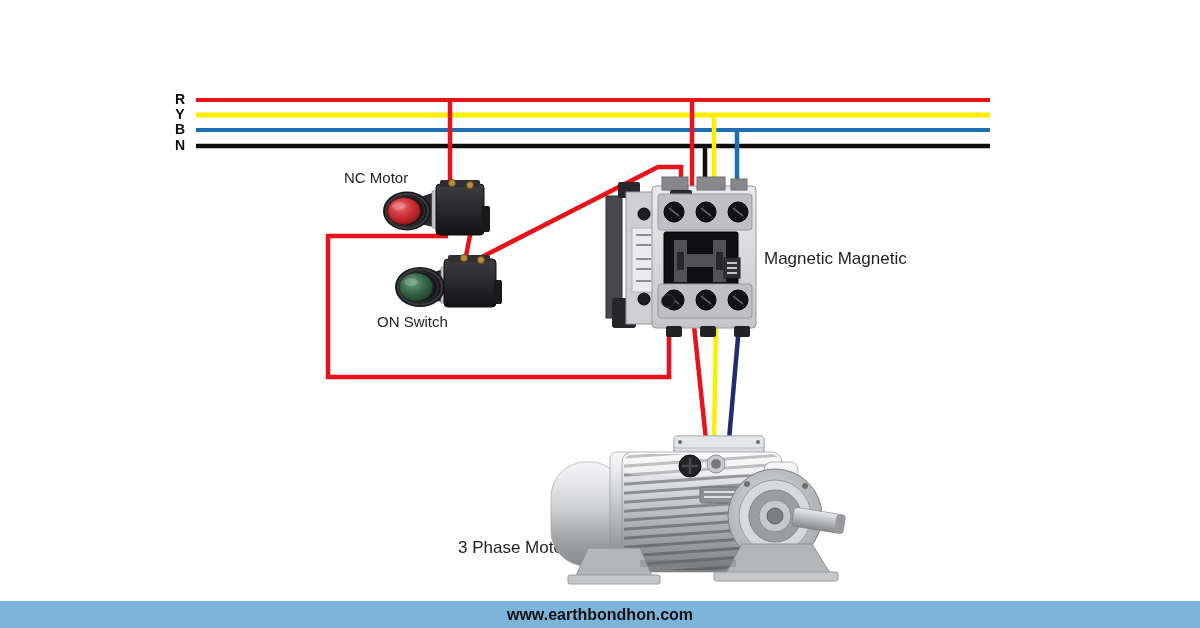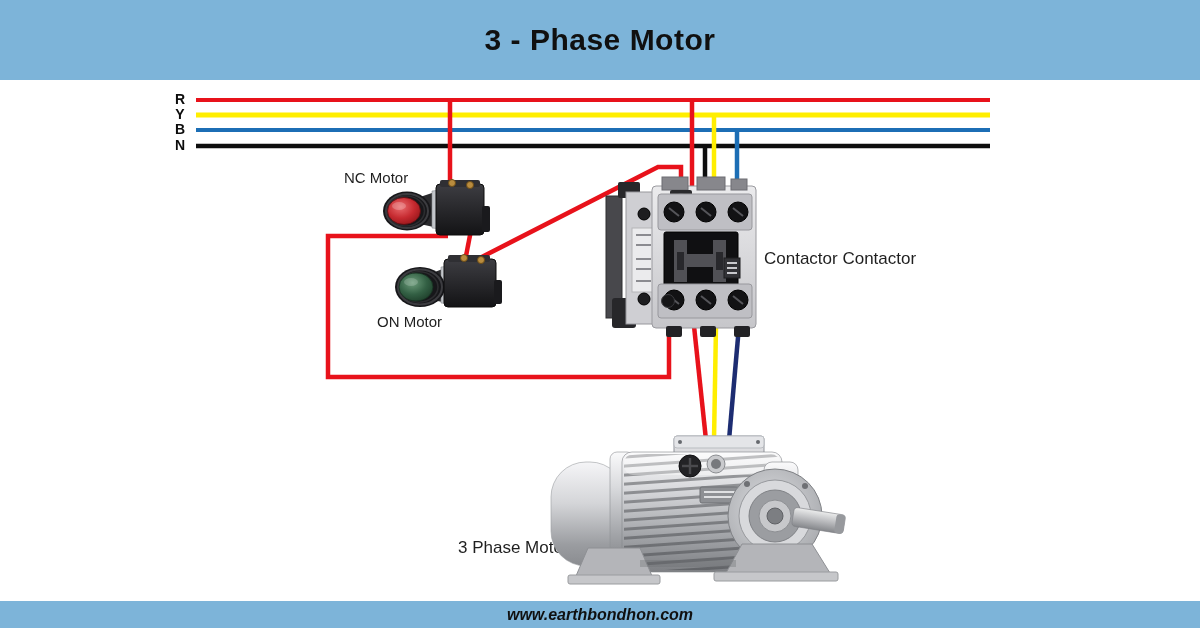--- a/index.html
+++ b/index.html
@@ -2,52 +2,49 @@
 <html><head>
 <meta charset="utf-8">
 <style>
   html,body{margin:0;padding:0;background:#fff;}
   .stage{
     position:relative;width:1200px;height:628px;overflow:hidden;
     background:#ffffff;font-family:"Liberation Sans",sans-serif;
   }
   .band{position:absolute;left:0;width:1200px;display:flex;align-items:center;justify-content:center;}
   .band.header{top:0;height:80px;}
-  .band.footer{top:601px;height:27px;font-style:italic;}
+  .band.footer{top:601px;height:27px;}
   .band.header .title{font-size:30px;font-weight:700;color:#101010;letter-spacing:.5px;}
   .band.footer .url{font-size:16px;font-weight:700;color:#101010;}
   svg.wiring{position:absolute;left:0;top:0;}
   .label{position:absolute;color:#1f1f1f;white-space:nowrap;}
   .lbl-nc{left:344px;top:169px;font-size:15px;}
   .lbl-on{left:377px;top:313px;font-size:15px;}
   .lbl-contactor{left:764px;top:249px;font-size:17px;}
   .lbl-motor{left:458px;top:538px;font-size:17px;}
   .buslbl{position:absolute;width:14px;text-align:center;font-size:14px;font-weight:700;color:#0c0c0c;}
   .buslbl.r{left:173px;top:91px;}
   .buslbl.y{left:173px;top:106px;}
   .buslbl.b{left:173px;top:121px;}
   .buslbl.n{left:173px;top:137px;}
 </style>
 </head>
 <body>
 
 <div class="stage">
 
-  <div class="band header" style="background: rgb(125, 180, 217);">
-    <div class="title">3 - Phase Motor</div>
-  </div>
 
   <div class="buslbl r">R</div>
   <div class="buslbl y">Y</div>
   <div class="buslbl b">B</div>
   <div class="buslbl n">N</div>
 
   <div class="label lbl-nc">NC Motor</div>
-  <div class="label lbl-on">ON Motor</div>
-  <div class="label lbl-contactor">Contactor Contactor</div>
+  <div class="label lbl-on">ON Switch</div>
+  <div class="label lbl-contactor">Magnetic Magnetic</div>
   <div class="label lbl-motor">3 Phase Motor</div>
 
   <svg class="wiring" width="1200" height="628" viewBox="0 0 1200 628">
     <defs>
       <radialGradient id="redCap" cx="40%" cy="35%" r="75%">
         <stop offset="0%" stop-color="#ea6b6e"></stop>
         <stop offset="55%" stop-color="#c62a30"></stop>
         <stop offset="100%" stop-color="#8f1418"></stop>
       </radialGradient>
       <radialGradient id="greenCap" cx="40%" cy="35%" r="75%">

